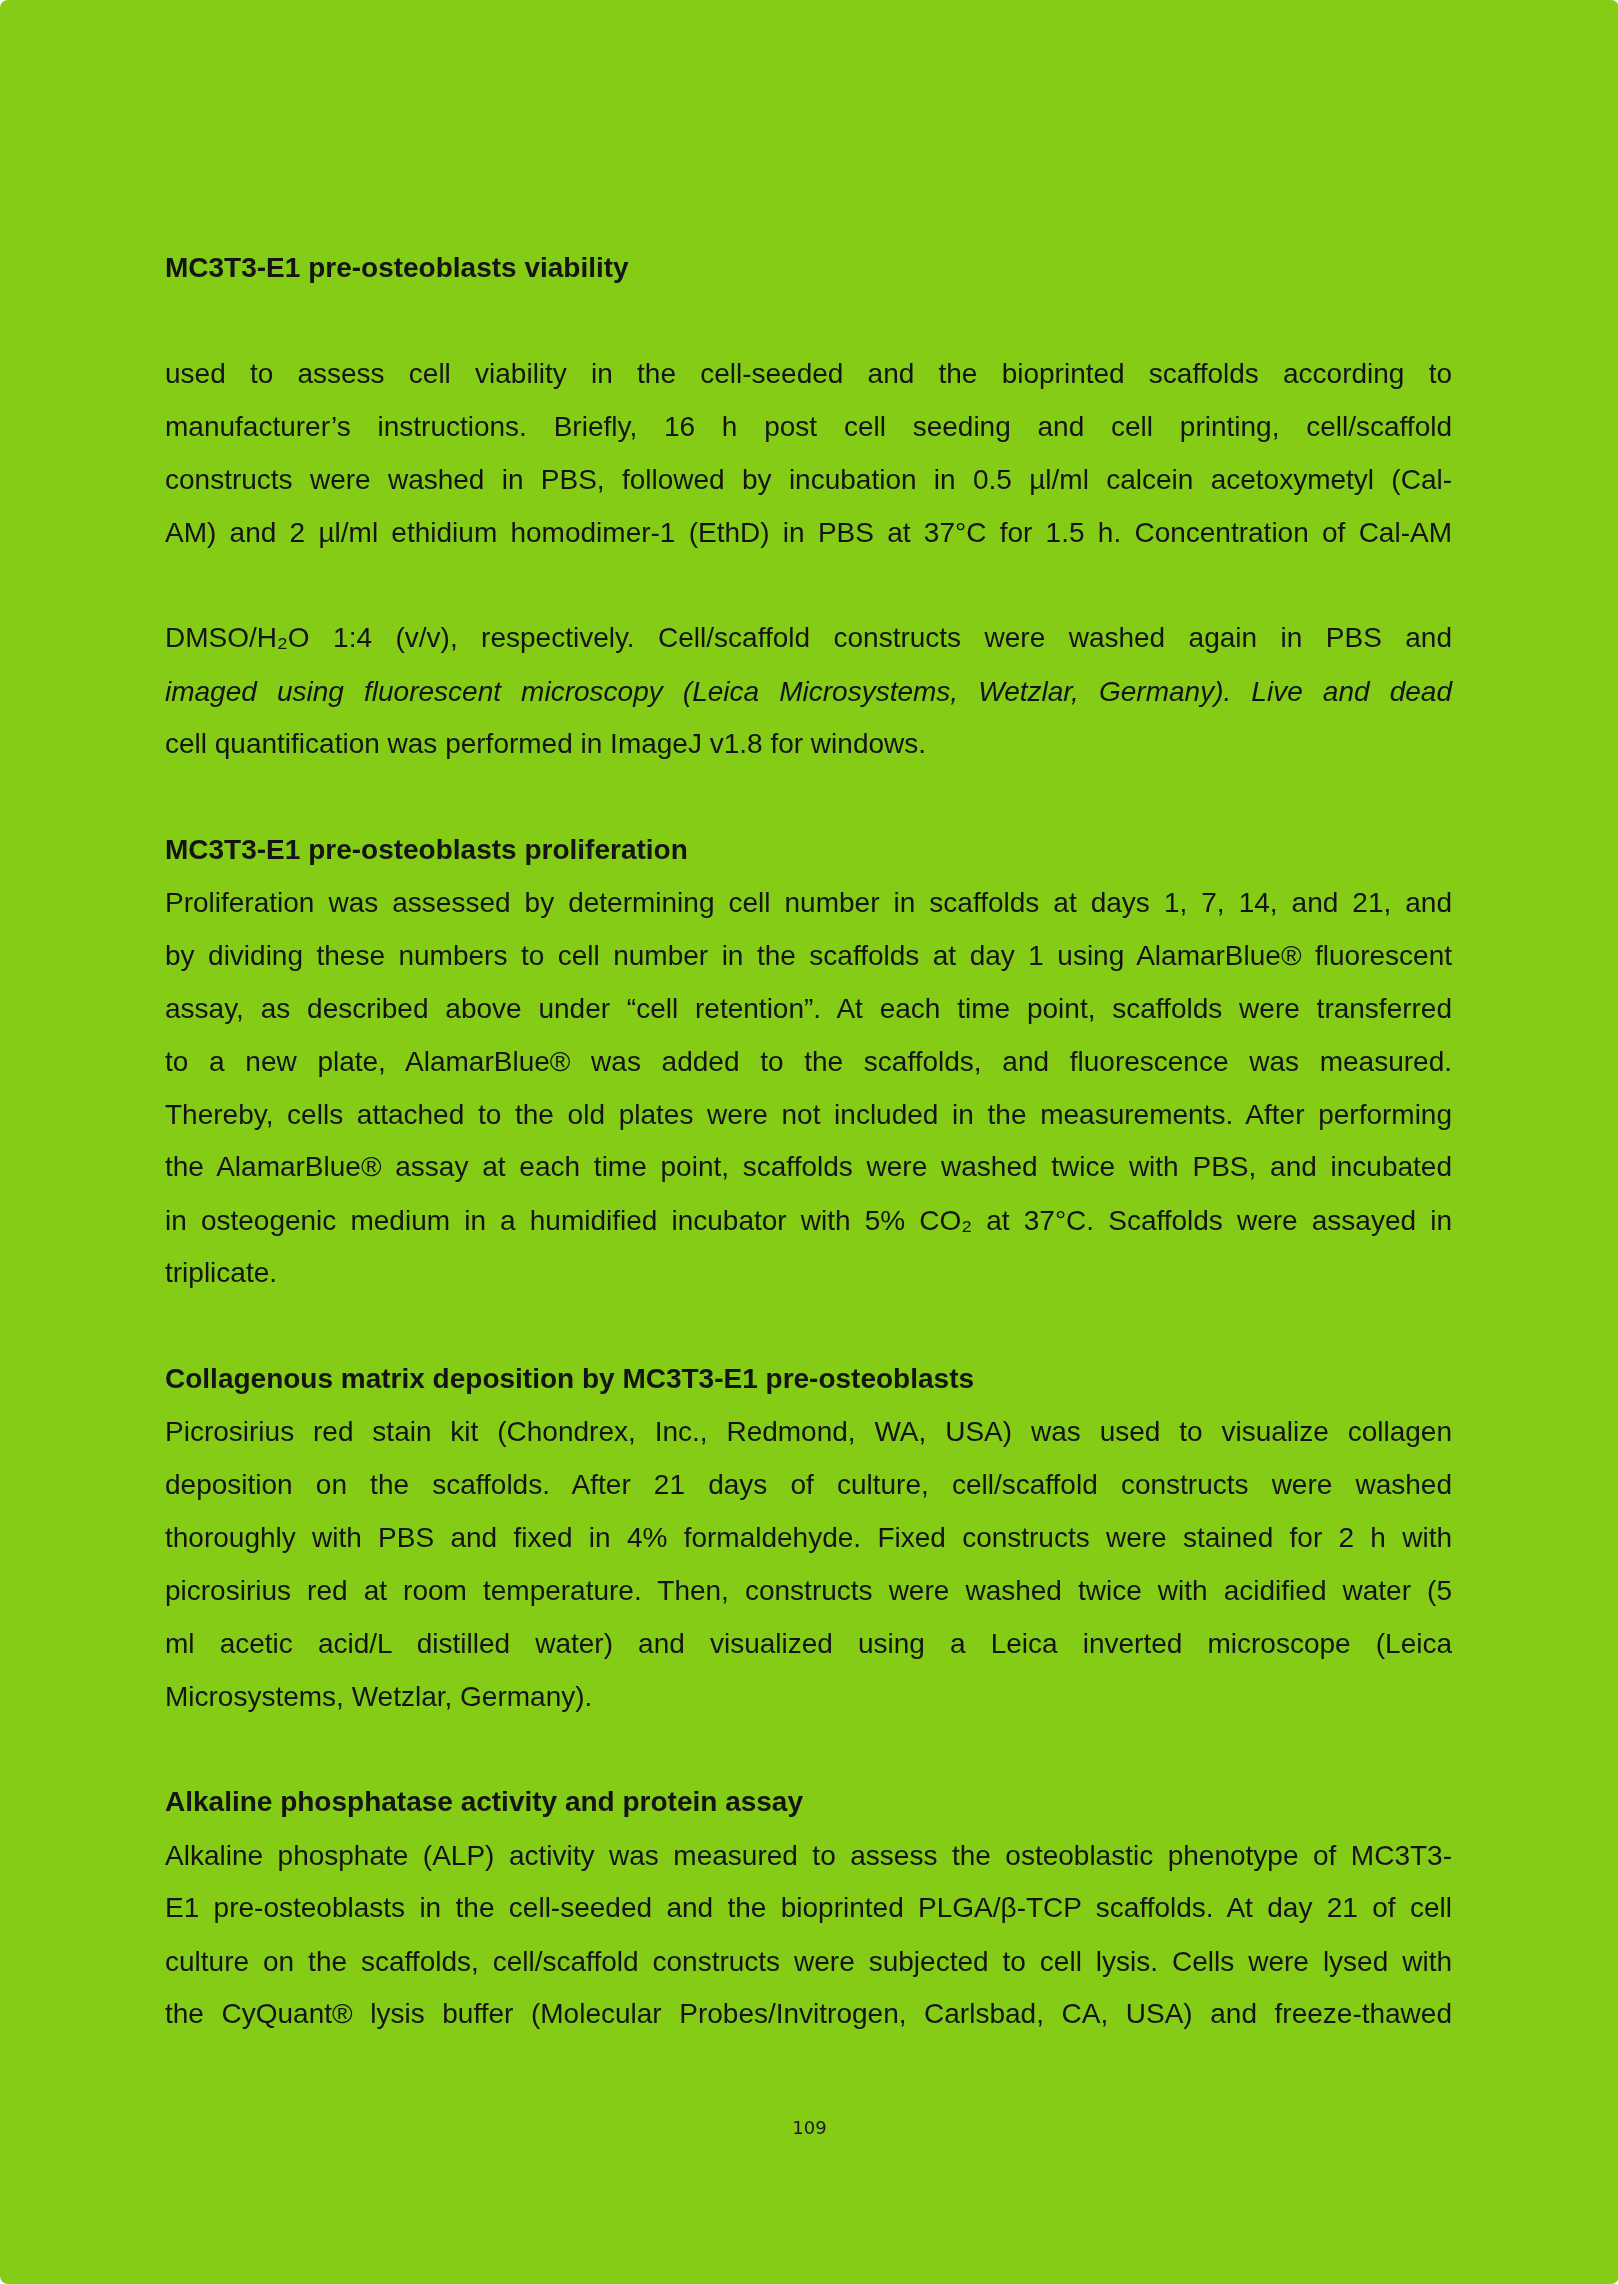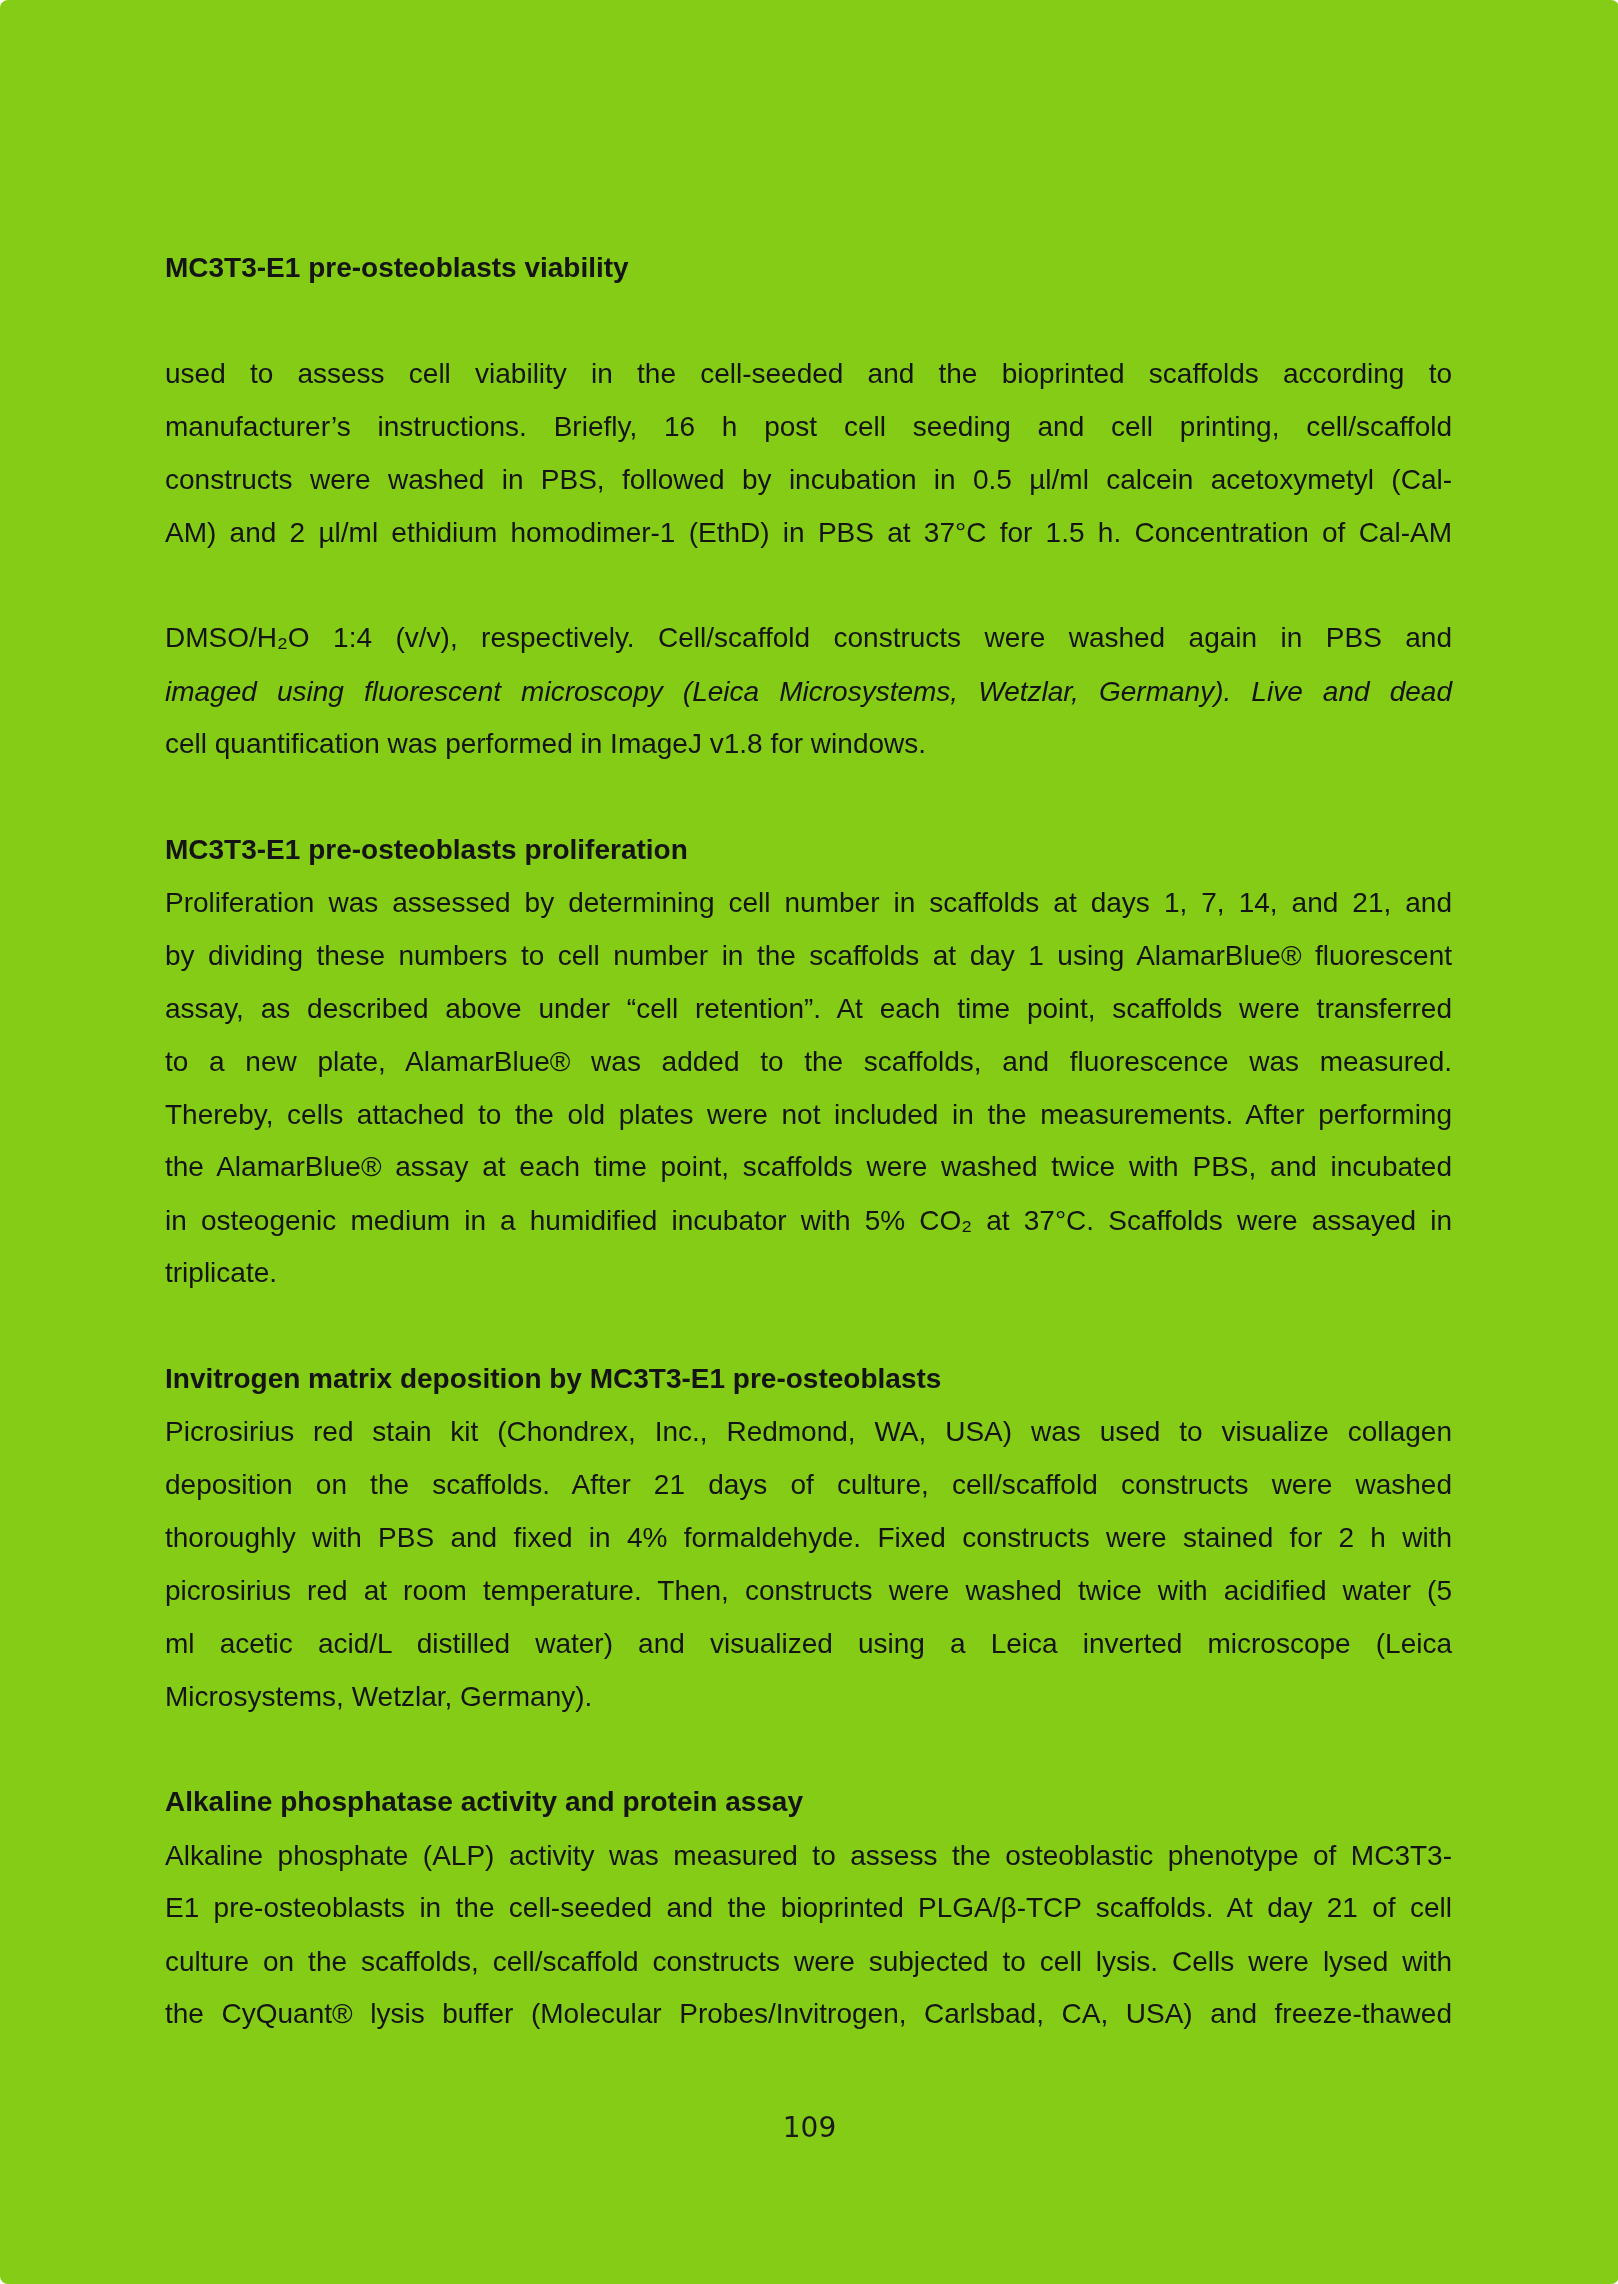--- a/index.html
+++ b/index.html
@@ -45,21 +45,21 @@
   }
   .page-number {
     position: absolute;
     left: 0;
     width: 1619px;
     top: 2109px;
     height: 38px;
     line-height: 38px;
     text-align: center;
     font-family: "DejaVu Sans", sans-serif;
-    font-size: 28px;
+    font-size: 18px;
     color: #1a1a1a;
   }
 </style>
 </head>
 <body>
 
 <div class="page">
 
   <div class="line heading" style="top:241px;">MC3T3-E1 pre-osteoblasts viability</div>
   <div class="line just" style="top:347px;">used to assess cell viability in the cell-seeded and the bioprinted scaffolds according to</div>
@@ -73,21 +73,21 @@
   <div class="line heading" style="top:823px;">MC3T3-E1 pre-osteoblasts proliferation</div>
   <div class="line just" style="top:876px;">Proliferation was assessed by determining cell number in scaffolds at days 1, 7, 14, and 21, and</div>
   <div class="line just" style="top:929px;">by dividing these numbers to cell number in the scaffolds at day 1 using AlamarBlue® fluorescent</div>
   <div class="line just" style="top:1035px;">to a new plate, AlamarBlue® was added to the scaffolds, and fluorescence was measured.</div>
   <div class="line just" style="top:982px;">assay, as described above under “cell retention”. At each time point, scaffolds were transferred</div>
   <div class="line just" style="top:1088px;">Thereby, cells attached to the old plates were not included in the measurements. After performing</div>
   <div class="line just" style="top:1140px;">the AlamarBlue® assay at each time point, scaffolds were washed twice with PBS, and incubated</div>
   <div class="line just" style="top:1194px;">in osteogenic medium in a humidified incubator with 5% CO₂ at 37°C. Scaffolds were assayed in</div>
   <div class="line last" style="top:1246px;">triplicate.</div>
 
-  <div class="line heading" style="top:1352px;">Invitrogen matrix deposition by MC3T3-E1 pre-osteoblasts</div>
+  <div class="line heading" style="top:1352px;">Collagenous matrix deposition by MC3T3-E1 pre-osteoblasts</div>
   <div class="line just" style="top:1405px;">Picrosirius red stain kit (Chondrex, Inc., Redmond, WA, USA) was used to visualize collagen</div>
   <div class="line just" style="top:1458px;">deposition on the scaffolds. After 21 days of culture, cell/scaffold constructs were washed</div>
   <div class="line just" style="top:1511px;">thoroughly with PBS and fixed in 4% formaldehyde. Fixed constructs were stained for 2 h with</div>
   <div class="line just" style="top:1564px;">picrosirius red at room temperature. Then, constructs were washed twice with acidified water (5</div>
   <div class="line just" style="top:1617px;">ml acetic acid/L distilled water) and visualized using a Leica inverted microscope (Leica</div>
   <div class="line last" style="top:1670px;">Microsystems, Wetzlar, Germany).</div>
 
   <div class="line heading" style="top:1775px;">Alkaline phosphatase activity and protein assay</div>
   <div class="line just" style="top:1829px;">Alkaline phosphate (ALP) activity was measured to assess the osteoblastic phenotype of MC3T3-</div>
   <div class="line just" style="top:1881px;">E1 pre-osteoblasts in the cell-seeded and the bioprinted PLGA/β-TCP scaffolds. At day 21 of cell</div>

